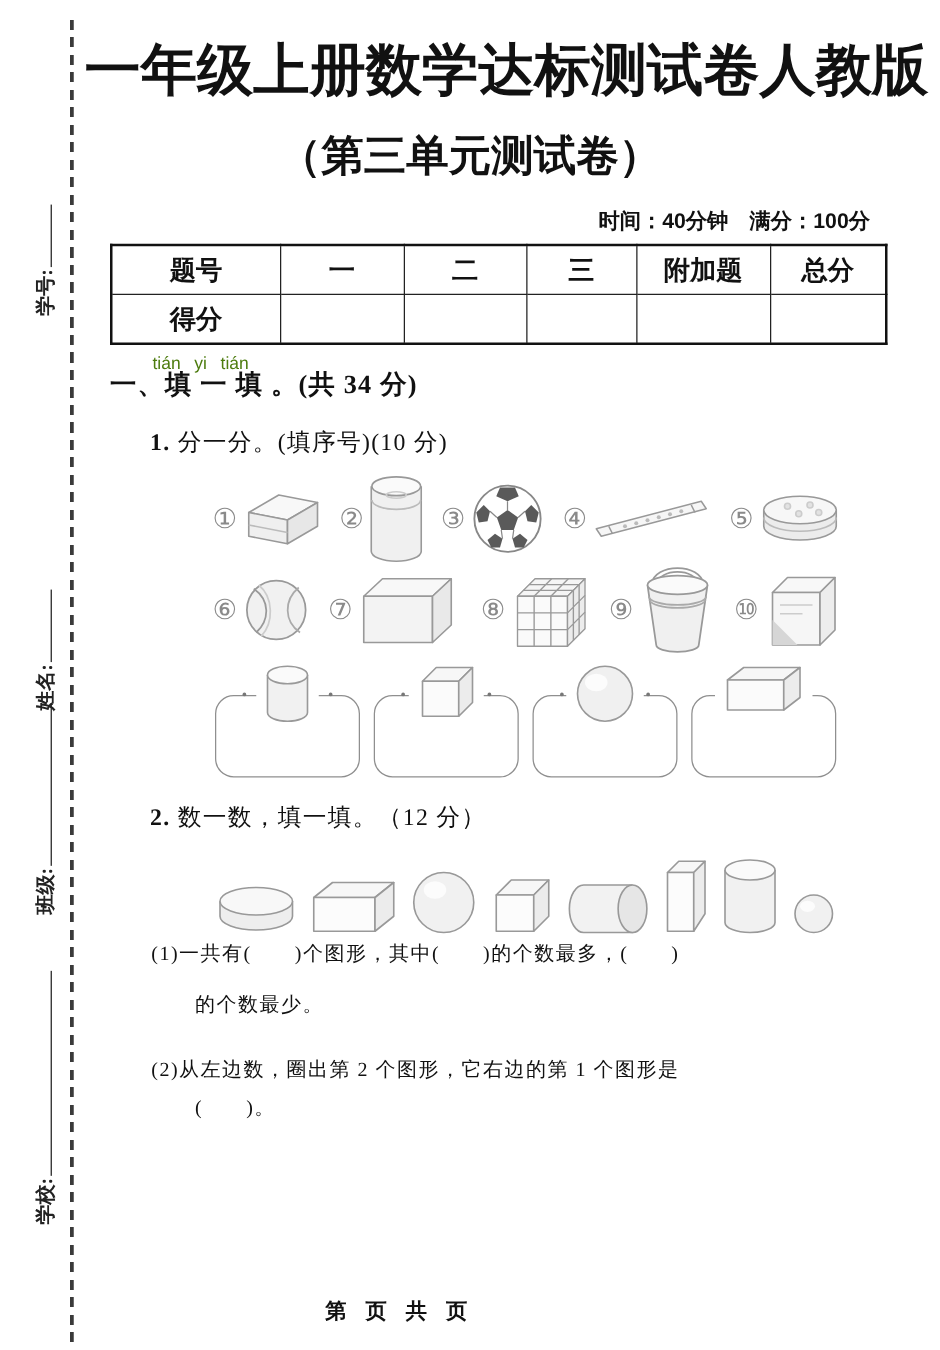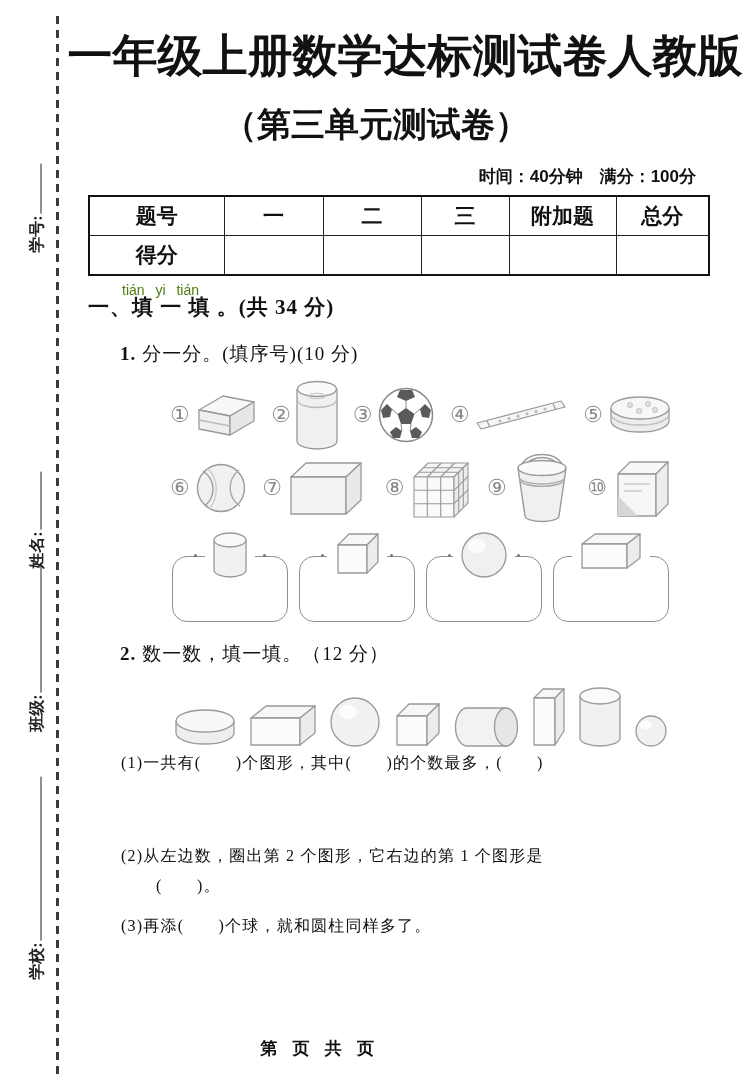--- a/index.html
+++ b/index.html
@@ -328,19 +328,19 @@
       <path d="M2 10 V52 A20 8 0 0 0 42 52 V10" fill="#f1f1f1"></path>
       <ellipse cx="22" cy="10" rx="20" ry="8" fill="#fafafa"></ellipse>
     </svg>
     <svg width="34" height="34" viewBox="0 0 34 34" stroke="#999" stroke-width="1.3">
       <circle cx="17" cy="17" r="15" fill="#f1f1f1"></circle>
       <ellipse cx="12" cy="11" rx="6" ry="4.5" fill="#fcfcfc" stroke="none"></ellipse>
     </svg>
   </div>
 
   <div class="sub-line sq1a">(1)一共有(　　)个图形，其中(　　)的个数最多，(　　)</div>
+  <div class="sub-line sq1b">的个数最少。</div>
   <div class="sub-line sq2a">(2)从左边数，圈出第 2 个图形，它右边的第 1 个图形是</div>
   <div class="sub-line sq2b">(　　)。</div>
-  <div class="sub-line sq3">(3)再添(　　)个球，就和圆柱同样多了。</div>
 
   <div class="footer">第 页 共 页</div>
 
 </div>
 
 </body></html>

